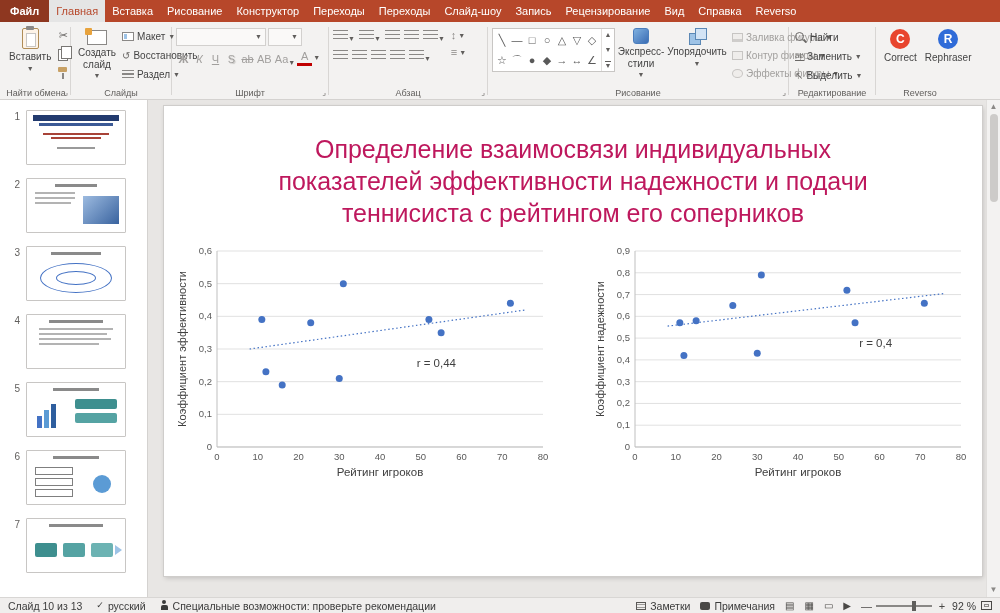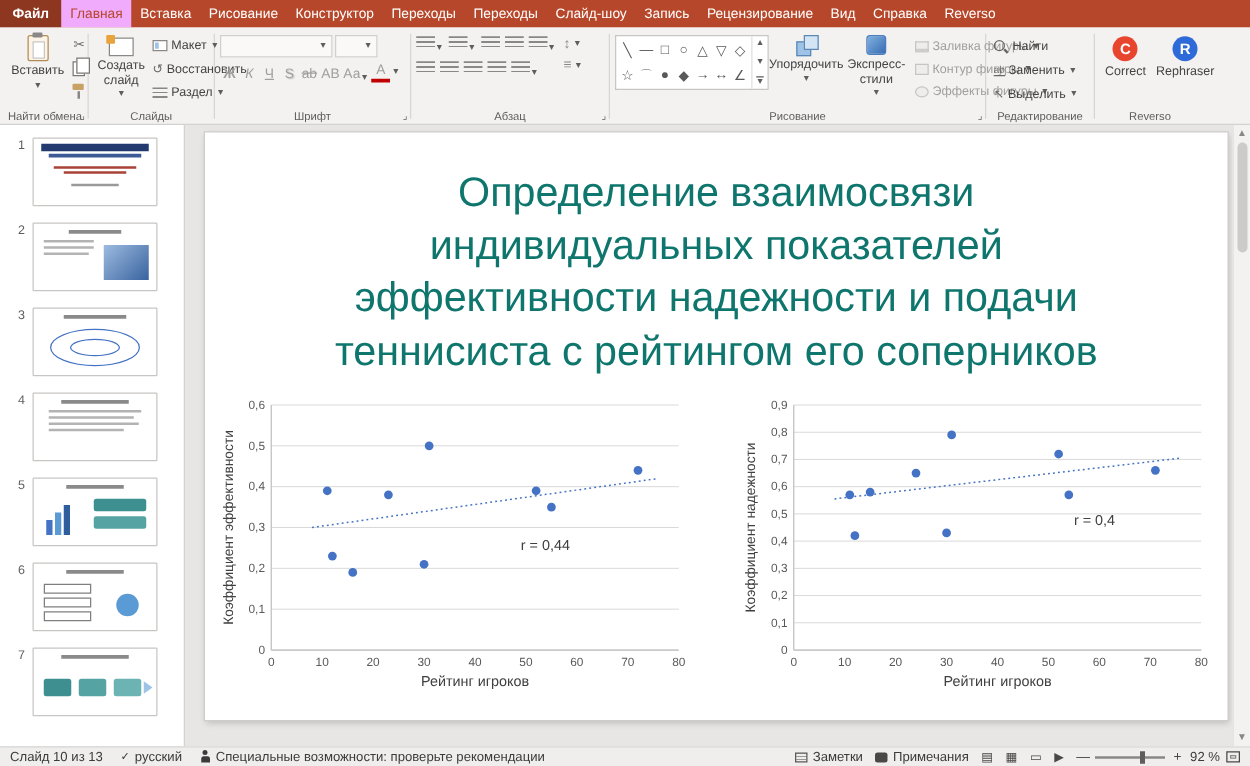--- a/index.html
+++ b/index.html
@@ -4,21 +4,21 @@
 <style>
   *{box-sizing:border-box;margin:0;padding:0}
   html,body{width:1000px;height:613px;overflow:hidden}
   body{font-family:"Liberation Sans",sans-serif;background:#e8e6e4;color:#444}
   .app{width:1000px;height:613px;display:flex;flex-direction:column}
 
   
   .tabrow{height:22px;background:#B7472A;display:flex;align-items:center;color:#fff;font-size:11px;flex:none;white-space:nowrap}
   .tab{padding:0 7px;line-height:22px;cursor:default}
   .tab.file{background:rgba(0,0,0,.22);padding:0 10px;font-weight:bold}
-  .tab.active{background:#f0abfc;color:#B7472A}
+  .tab.active{background:#e5e5e5;color:#B7472A}
   .tellme{display:flex;align-items:center;gap:5px;margin-left:16px;font-size:11px}
   .bulb{width:9px;height:9px;border-radius:50%;background:#ffd94d;border:1px solid #f0c23a;position:relative;display:inline-block}
   .bulb::after{content:"";position:absolute;left:2.5px;bottom:-3px;width:3px;height:3px;background:#f0c23a}
 
   
   .ribbon{height:78px;background:#f3f2f1;border-bottom:1px solid #d4d2d0;display:flex;padding:1px 2px 0;flex:none}
   .rgroup{position:relative;padding:3px 4px 15px;display:flex;align-items:flex-start}
   .rsep{width:1px;background:#d8d6d4;margin:4px 0;flex:none}
   .glabel{position:absolute;bottom:1px;left:0;right:0;text-align:center;font-size:9px;color:#605e5c;white-space:nowrap;overflow:hidden}
   .launcher{position:absolute;right:2px;bottom:2px;font-size:8px;line-height:1;color:#605e5c}
@@ -88,21 +88,21 @@
   
   .workspace{flex:1;display:flex;min-height:0}
   .thumbs{width:148px;background:#ffffff;border-right:1px solid #d4d2d0;padding-top:10px;overflow:hidden;flex:none}
   .thumb-row{display:flex;gap:6px;margin:0 0 13px 8px;align-items:flex-start}
   .tnum{font-size:10px;color:#605e5c;width:12px;text-align:right;padding-top:1px;flex:none}
   .tbox{width:100px;height:55px;background:#fff;border:1px solid #c8c6c4;position:relative;overflow:hidden;border-radius:1px;flex:none}
   .tg{position:relative}
 
   .editor{flex:1;position:relative;background:#e8e6e4;min-width:0;overflow:hidden}
   .slide{position:absolute;left:16px;top:6px;width:818px;height:470px;background:#fff;box-shadow:0 0 0 1px #cfcdcb,1px 2px 5px rgba(0,0,0,.18)}
-  .slide-title{margin:27px auto 0;width:660px;text-align:center;font-size:33px;line-height:1.28;color:#0f766e}
+  .slide-title{margin:27px auto 0;width:660px;text-align:center;font-size:25px;line-height:1.28;color:#be185d}
   .charts-row{display:flex;justify-content:center;gap:40px;margin-top:14px}
   figure.chart{width:378px}
   figure.chart svg{display:block}
   figcaption{margin-top:10px;font-size:11px;line-height:1.5;color:#141414;text-align:center;padding:0 8px}
   .misspell{text-decoration:underline wavy #e03b2f 1px;text-underline-offset:2px}
   svg text{font-family:"Liberation Sans",sans-serif}
 
   .vscroll{position:absolute;right:0;top:0;bottom:0;width:14px;background:#f3f2f1;border-left:1px solid #e1dfdd;display:flex;flex-direction:column;align-items:center;padding:2px 0}
   .varrow{font-size:8px;color:#8a8886;line-height:10px}
   .vthumb{width:8px;height:88px;background:#cdcbc9;border-radius:4px;margin-top:2px}
@@ -275,28 +275,28 @@
               <span class="shape-glyph">↔</span>
               <span class="shape-glyph">∠</span>
             </div>
         </div>
         <div class="sg-arrows">
           <span>▲</span>
           <span>▼</span>
           <span class="sg-more">▼</span>
         </div>
       </div>
+      <div class="bigbtn" style="width:52px">
+        <span class="ic-quick"></span>
+        <span>Экспресс-стили</span>
+        <span class="caret">▼</span>
+      </div>
       <div class="bigbtn" style="width:60px">
         <span class="ic-arrange"></span>
         <span>Упорядочить</span>
-        <span class="caret">▼</span>
-      </div>
-      <div class="bigbtn" style="width:52px">
-        <span class="ic-quick"></span>
-        <span>Экспресс-стили</span>
         <span class="caret">▼</span>
       </div>
       <div class="dcol">
         <span class="dopt">
             <span class="ic-fill"></span>
             <span>Заливка фигуры</span>
             <span class="caret">▼</span>
           </span>
         <span class="dopt">
             <span class="ic-outline"></span>

